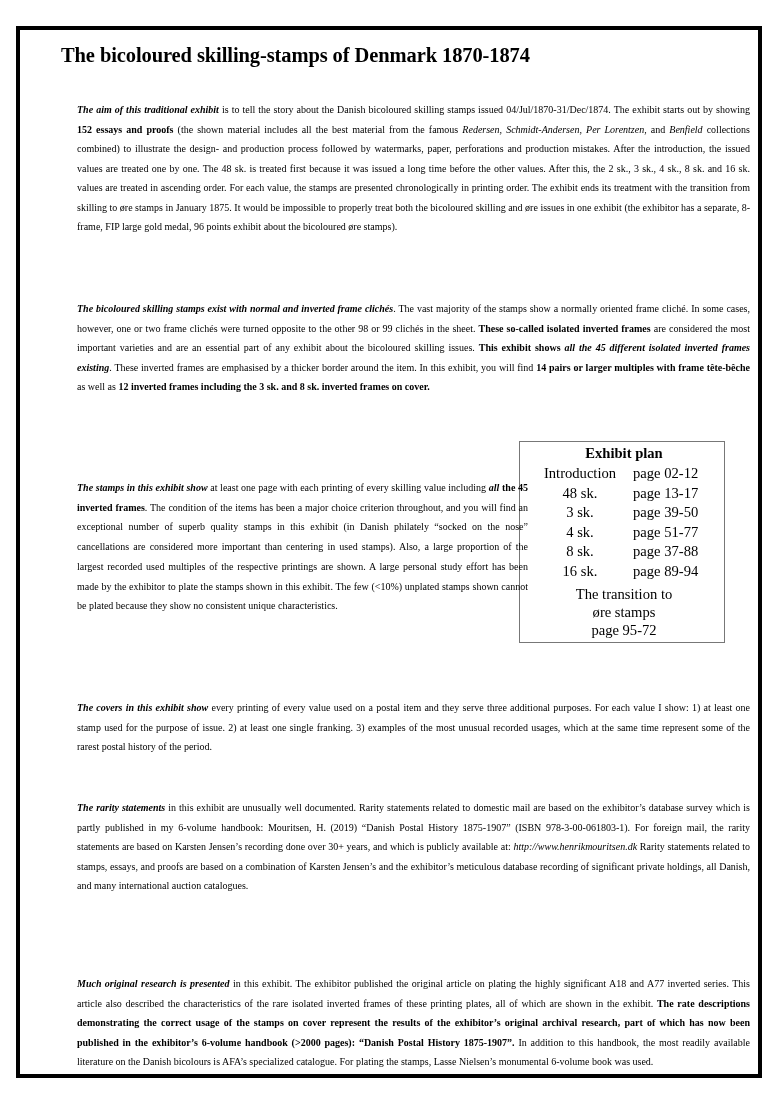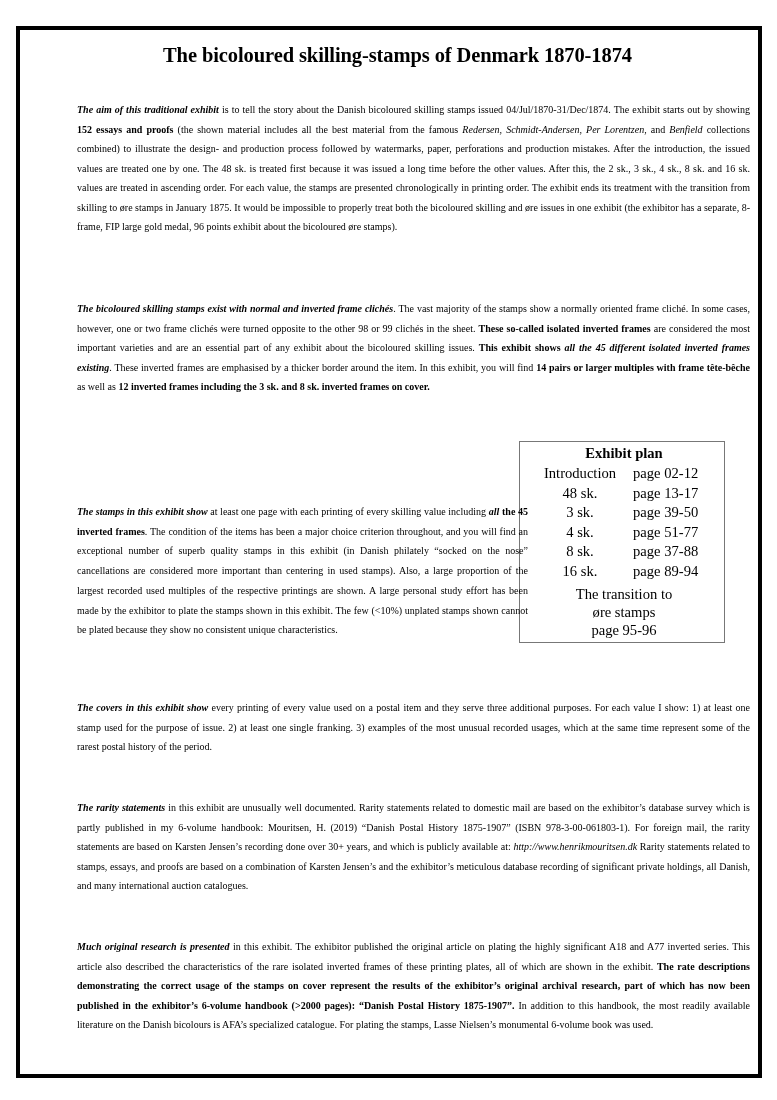--- a/index.html
+++ b/index.html
@@ -1,29 +1,29 @@
 <!DOCTYPE html>
 <html><head>
 <meta charset="utf-8">
 <style>
   html, body { margin:0; padding:0; background:#ffffff; }
   body { width:777px; height:1100px; position:relative; overflow:hidden;
          font-family:"Liberation Serif", "DejaVu Serif", serif; color:#000; }
   .frame { position:absolute; left:16px; top:26px; width:738px; height:1044px;
            border:4px solid #000; box-sizing:content-box; }
   .content { position:absolute; left:41px; top:0; width:673px; }
-  h1 { margin:0; position:absolute; top:14px; left:0; width:673px; text-align:center;
+  h1 { margin:0; position:absolute; top:14px; left:0; width:673px; text-align:left;
        font-size:20.5px; font-weight:bold; letter-spacing:-0.1px; }
   p { margin:16px; font-size:10px; line-height:19.55px; text-align:justify; }
   .p1 { position:absolute; top:54px; left:0; width:673px; }
   .p2 { position:absolute; top:253px; left:0; width:673px; }
-  .p3 { position:absolute; top:456px; left:0; width:451px; line-height:19.7px; }
+  .p3 { position:absolute; top:432px; left:0; width:451px; line-height:19.7px; }
   .p4 { position:absolute; top:652px; left:0; width:673px; }
   .p5 { position:absolute; top:752px; left:0; width:673px; }
-  .p6 { position:absolute; top:891px; left:0; width:673px; }
+  .p6 { position:absolute; top:928px; left:0; width:673px; }
   .plan { position:absolute; left:458px; top:411px; width:206px; height:202px;
           border:1.5px solid #777; box-sizing:border-box; padding:2px 3px 0 7px;
           font-size:14.6px; }
   .plan-title { text-align:center; font-weight:bold; line-height:19px; margin-bottom:1px; }
   .plan-row { display:flex; line-height:19.6px; }
   .plan-row .lbl { width:106px;text-align:center; }
   .plan-row.tall { align-items:center; line-height:18px; margin-top:3px;flex-direction:column; }
   .plan-row.tall .lbl { width:106px; }
   b, strong { font-weight:bold; }
   i, em { font-style:italic; }
@@ -61,21 +61,21 @@
       <div class="plan-row">
           <span class="lbl">8 sk.</span>
           <span>page 37-88</span>
         </div>
       <div class="plan-row">
           <span class="lbl">16 sk.</span>
           <span>page 89-94</span>
         </div>
       <div class="plan-row tall">
           <span class="lbl">The transition to øre stamps</span>
-          <span>page 95-96</span>
+          <span>page 95-72</span>
         </div>
     </div>
 
     <p class="p3"><b><i>The stamps in this exhibit show</i></b><span> at least one page with each printing of every skilling value including </span><b><i>all</i></b><b> the 45 inverted frames</b><span>. The condition of the items has been a major choice criterion throughout, and you will find an exceptional number of superb quality stamps in this exhibit (in Danish philately “socked on the nose” cancellations are considered more important than centering in used stamps). Also, a large proportion of the largest recorded used multiples of the respective printings are shown. A large personal study effort has been made by the exhibitor to plate the stamps shown in this exhibit. The few (&lt;10%) unplated stamps shown cannot be plated because they show no consistent unique characteristics.</span></p>
 
     <p class="p4"><b><i>The covers in this exhibit show</i></b><span> every printing of every value used on a postal item and they serve three additional purposes. For each value I show: 1) at least one stamp used for the purpose of issue. 2) at least one single franking. 3) examples of the most unusual recorded usages, which at the same time represent some of the rarest postal history of the period.</span></p>
 
     <p class="p5"><b><i>The rarity statements</i></b><span> in this exhibit are unusually well documented. Rarity statements related to domestic mail are based on the exhibitor’s database survey which is partly published in my 6-volume handbook: Mouritsen, H. (2019) “Danish Postal History 1875-1907” (ISBN 978-3-00-061803-1). For foreign mail, the rarity statements are based on Karsten Jensen’s recording done over 30+ years, and which is publicly available at: </span><i>http://www.henrikmouritsen.dk</i><span>  Rarity statements related to stamps, essays, and proofs are based on a combination of Karsten Jensen’s and the exhibitor’s meticulous database recording of significant private holdings, all Danish, and many international auction catalogues.</span></p>
 
     <p class="p6"><b><i>Much original research is presented</i></b><span> in this exhibit. The exhibitor published the original article on plating the highly significant A18 and A77 inverted series. This article also described the characteristics of the rare isolated inverted frames of these printing plates, all of which are shown in the exhibit. </span><b>The rate descriptions demonstrating the correct usage of the stamps on cover represent the results of the exhibitor’s original archival research, part of which has now been published in the exhibitor’s 6-volume handbook (&gt;2000 pages): “Danish Postal History 1875-1907”.</b><span> In addition to this handbook, the most readily available literature on the Danish bicolours is AFA’s specialized catalogue. For plating the stamps, Lasse Nielsen’s monumental 6-volume book was used.</span></p>

